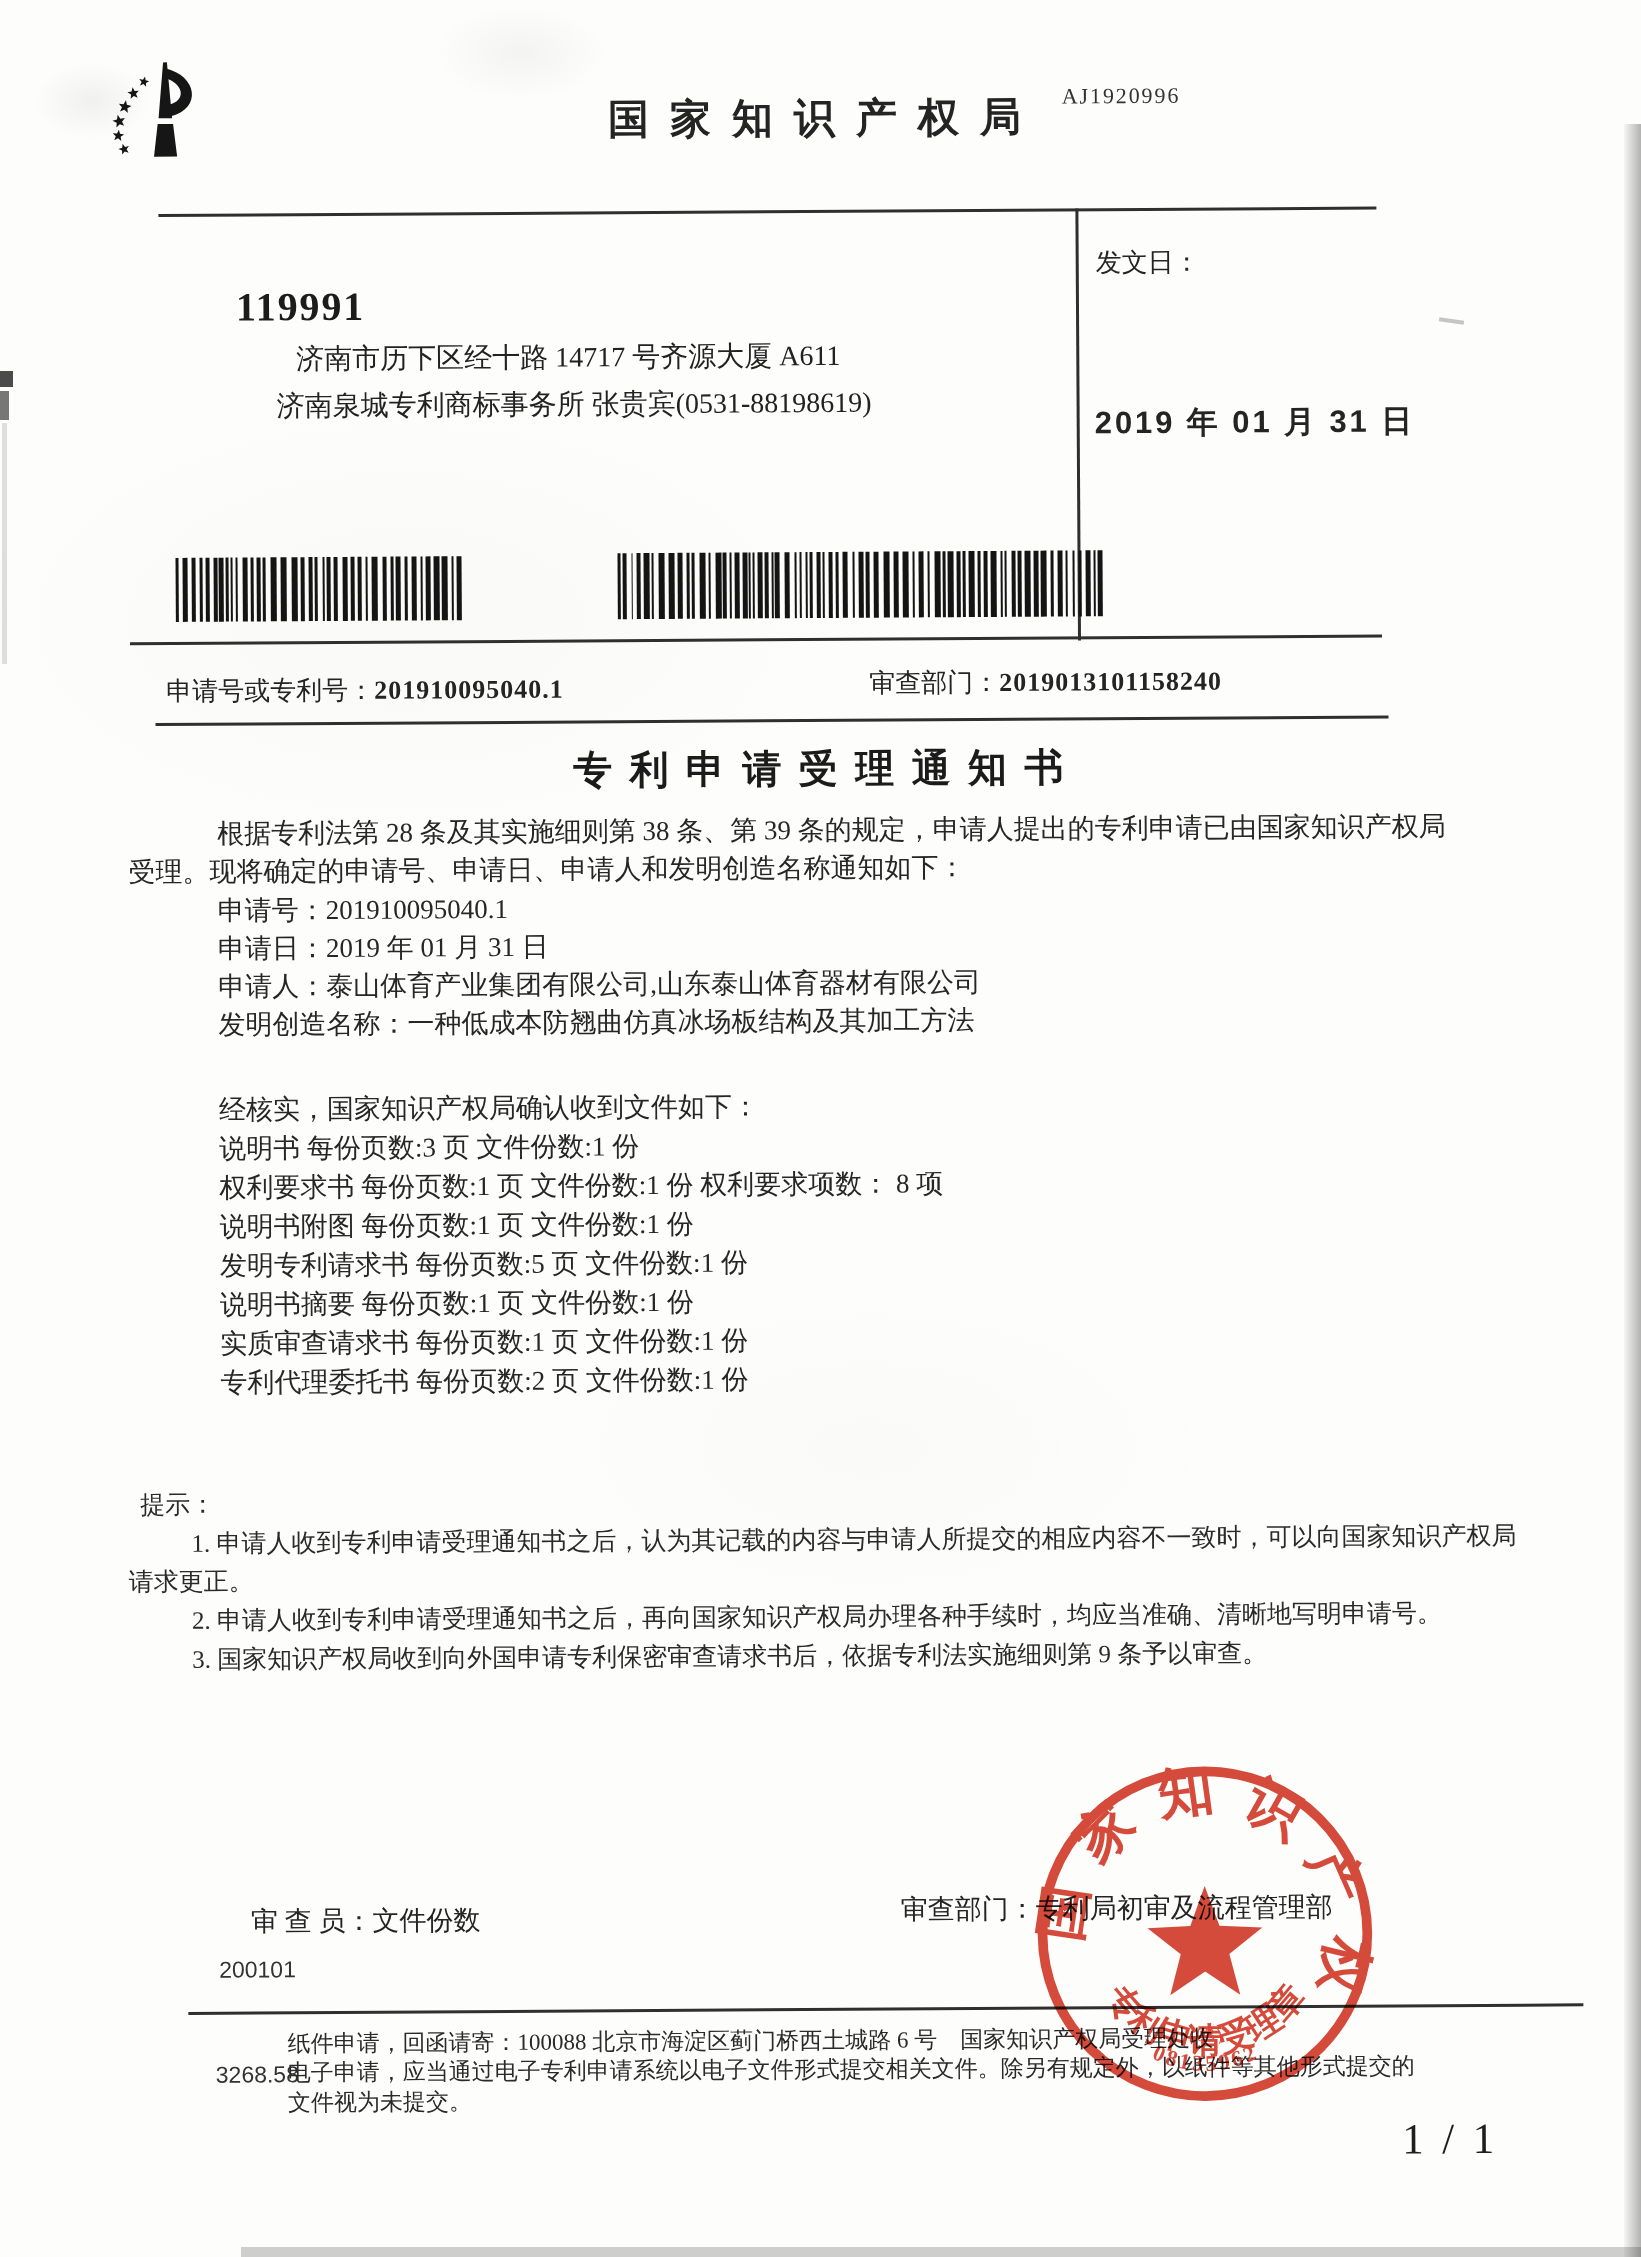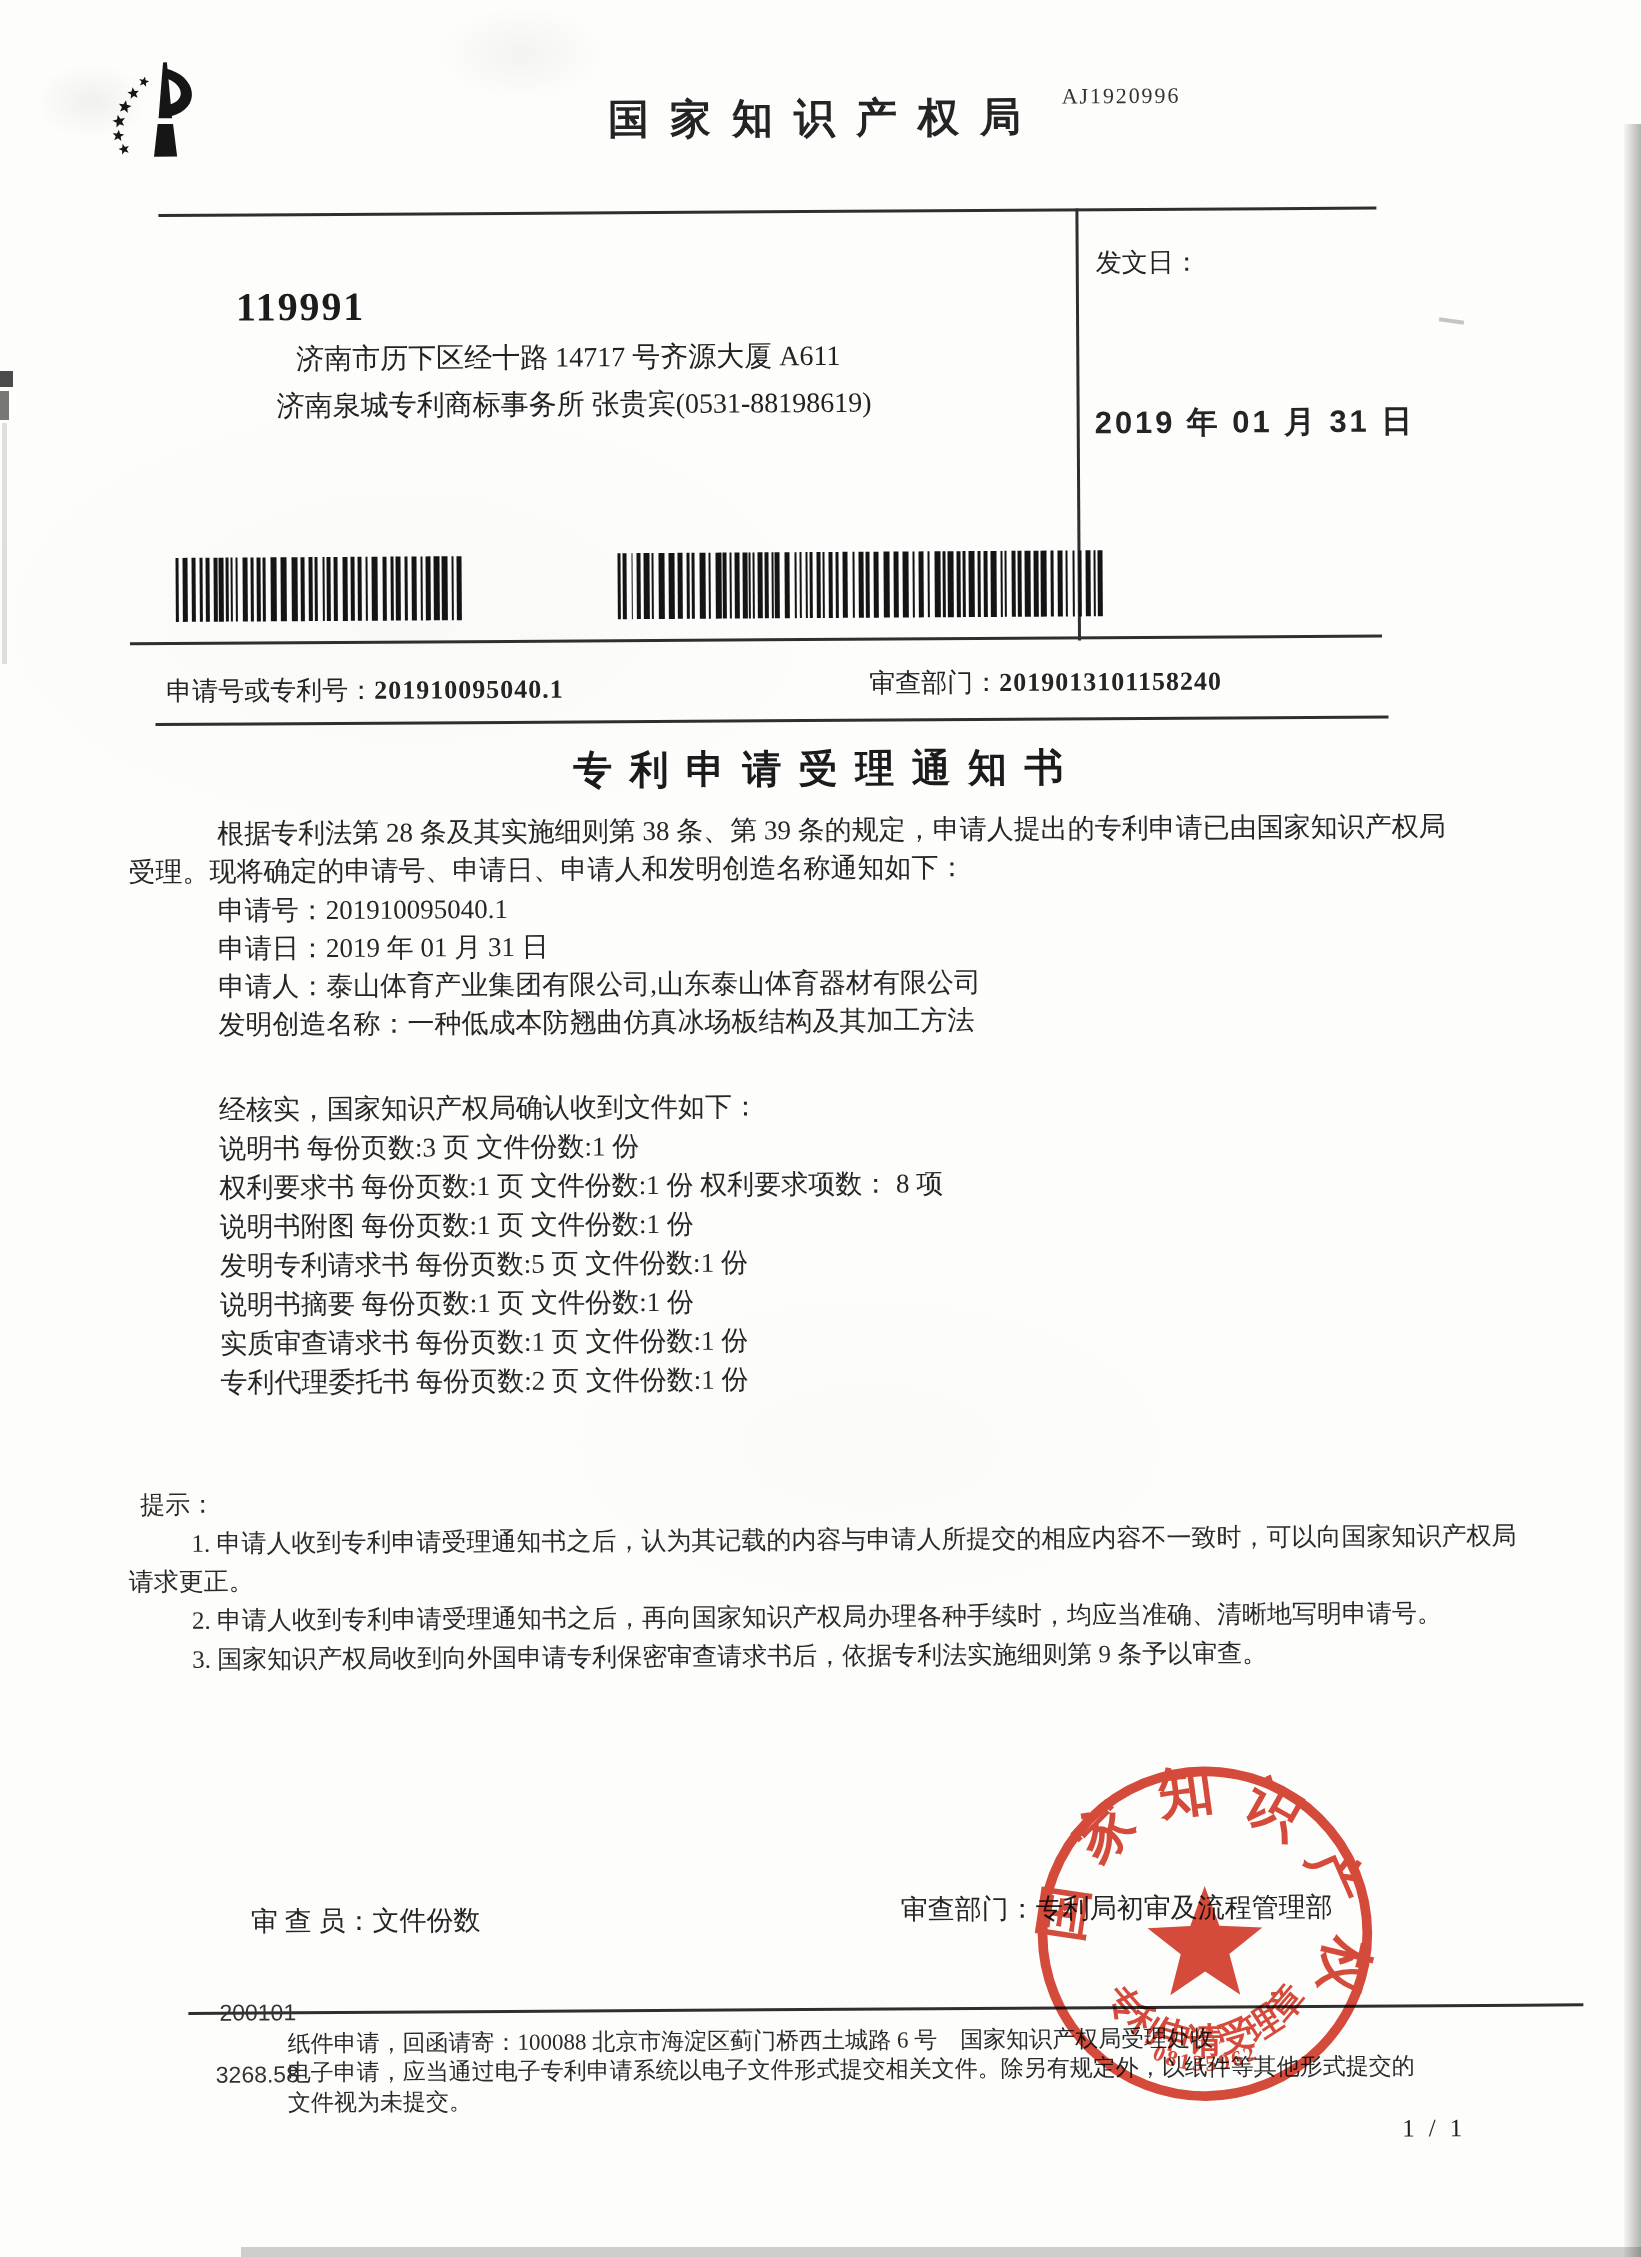--- a/index.html
+++ b/index.html
@@ -30,21 +30,21 @@
   .ref{font-size:26px;}
   .ref b{font-weight:bold;letter-spacing:1px;}
   .notice-title{left:0;width:1641px;top:742px;text-align:center;font-size:39px;font-weight:bold;letter-spacing:17.4px;padding-left:17.4px;box-sizing:border-box;color:#1b1b1b;}
   .body-line{font-size:27px;white-space:nowrap;color:#262626;}
   .stack{position:absolute;font-size:27px;line-height:39px;white-space:nowrap;color:#262626;}
   .stack.fields{line-height:38px;}
   .tips-line{font-size:25px;white-space:nowrap;color:#2a2a2a;}
   .sign{font-size:27px;white-space:nowrap;}
   .footer-text{position:absolute;font-size:23px;line-height:29.4px;white-space:nowrap;color:#2a2a2a;}
   .form-code{font-size:23px;color:#333;}
-  .page-num{left:1396px;top:2118px;font-size:25px;letter-spacing:3.9px;color:#1e1e1e;text-align:right;}
+  .page-num{left:1396px;top:2118px;font-size:43px;letter-spacing:3.9px;color:#1e1e1e;text-align:right;}
   
   .edge-right{position:absolute;left:1624px;top:124px;width:17.4px;height:2134px;
     background:linear-gradient(to right, rgba(0,0,0,.03), rgba(55,55,55,.38));}
   .edge-bottom{position:absolute;left:241px;top:2247px;width:1400px;height:10.6px;background:rgba(40,40,40,.22);}
   .mark1{position:absolute;left:0;top:371px;width:12.6px;height:16.4px;background:#2b2b2b;opacity:.85;}
   .mark2{position:absolute;left:0;top:391px;width:8.7px;height:29px;background:#3d3d3d;opacity:.7;}
   .streak{position:absolute;left:1.9px;top:423px;width:4.8px;height:241px;background:rgba(0,0,0,.12);}
   .dash{position:absolute;left:1439px;top:319px;width:25px;height:3.9px;background:rgba(0,0,0,.22);transform:rotate(8deg);}
   .seal{position:absolute;left:1025px;top:1761px;width:350px;height:350px;mix-blend-mode:multiply;opacity:.92;}
 </style>
@@ -235,21 +235,21 @@
     <div class="abs tips-line" style="left:189px;top:1639px">3. 国家知识产权局收到向外国申请专利保密审查请求书后，依据专利法实施细则第 9 条予以审查。</div>
 
     <div class="abs sign" style="left:246px;top:1900px">
       <span>审 查 员：</span><span>文件份数</span>
     </div>
     <div class="abs sign" style="left:896px;top:1892px">
       <span>审查部门：</span><span>专利局初审及流程管理部</span>
     </div>
 
     <div class="rule" style="left:183px;top:2008px;width:1395px;height:2.9px"></div>
-    <div class="abs form-code sans" style="left:214px;top:1996px">200101</div>
+    <div class="abs form-code sans" style="left:214px;top:1953px">200101</div>
     <div class="abs form-code sans" style="left:210px;top:2058px">3268.58</div>
     <div class="footer-text" style="left:282px;top:2026px">
       <div>纸件申请，回函请寄：100088 北京市海淀区蓟门桥西土城路 6 号　国家知识产权局受理处收</div>
       <div>电子申请，应当通过电子专利申请系统以电子文件形式提交相关文件。除另有规定外，以纸件等其他形式提交的</div>
       <div>文件视为未提交。</div>
     </div>
     <div class="abs page-num">1 / 1</div>
 
     <svg class="seal" viewBox="0 0 360 360">
       <defs>

